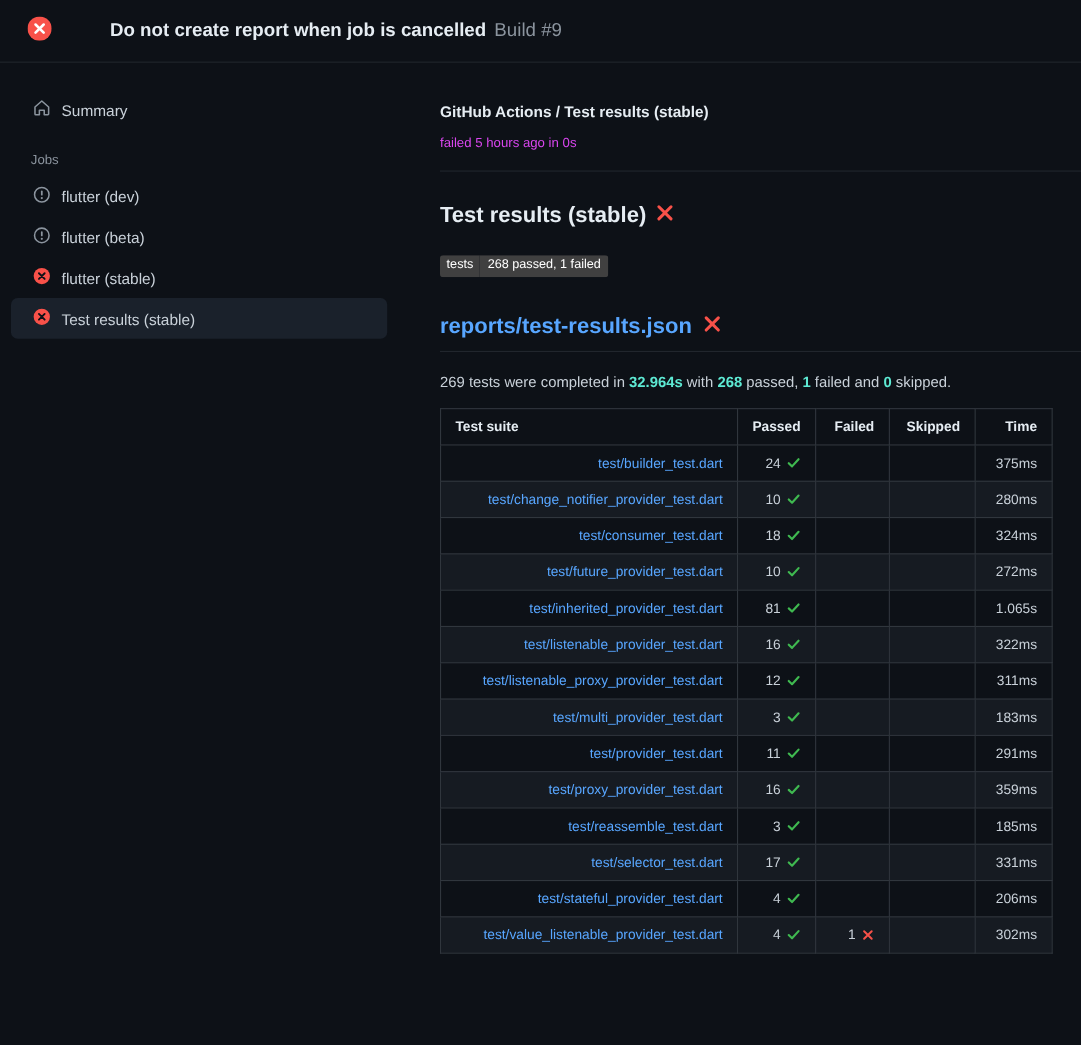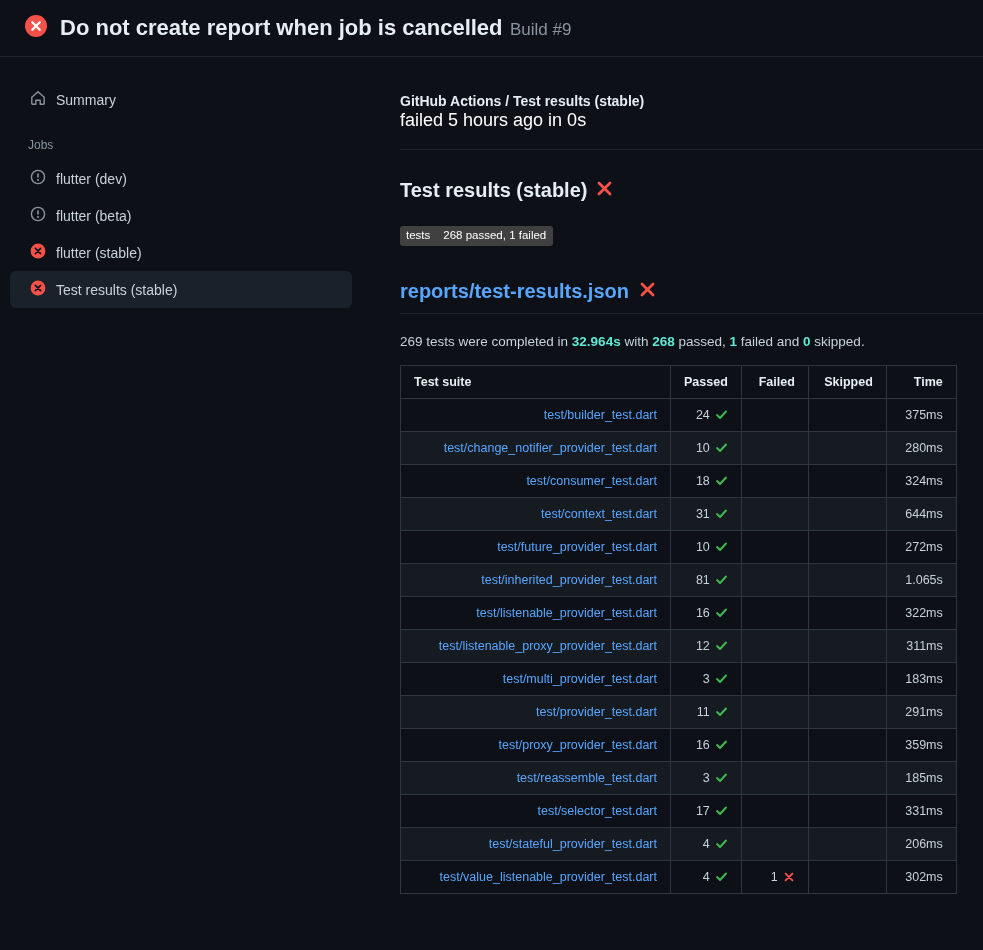--- a/index.html
+++ b/index.html
@@ -9,41 +9,41 @@
     background:#0d1117; color:#c9d1d9;
     font-family:"Liberation Sans","DejaVu Sans",sans-serif;
   }
 
   
   .app-header {
     display:flex; align-items:center; gap:13px;
     height:57px; padding:0 16px 0 25px;
     border-bottom:1px solid #21262d;
   }
-  .app-header .title { font-size:22px; font-weight:700; color:#e6edf3; }
+  .app-header .title { font-size:17px; font-weight:700; color:#e6edf3;margin-left:40px; }
   .app-header .build { font-size:17px; font-weight:400; color:#8b949e; margin-left:3px; }
 
   
   .layout { display:flex; height:893px; }
   .sidebar { width:380px; flex-shrink:0; padding:24px 28px 0 10px; }
   .main { flex:1; padding:36px 0 0 20px; }
 
   
   .side-item {
     display:flex; align-items:center; gap:10px;
     padding:9px 10px 9px 20px; border-radius:6px;
     font-size:14px; color:#c9d1d9; cursor:pointer;
   }
   .side-item.selected { background:#1a212b; }
   .side-item svg { flex-shrink:0; }
   .jobs-label { font-size:12px; color:#8b949e; margin:20px 0 8px 18px; }
 
   
   .breadcrumb { font-size:14px; font-weight:700; color:#e6edf3; }
-  .run-meta   { font-size:18px; color:#ffffff; margin-top:1px; }
+  .run-meta   { font-size:12px; color:#d946ef; margin-top:14px; }
   .divider    { border-bottom:1px solid #21262d; margin-top:18px; }
 
   .section-title {
     margin:29px 0 0; display:flex; align-items:center; gap:9px;
     font-size:20px; font-weight:700; color:#e6edf3;
   }
 
   .badge {
     margin-top:24px; display:inline-flex;
     font-size:11.5px; line-height:1; color:#ffffff;
@@ -227,32 +227,20 @@
                 <span>18</span>
                 <svg width="13" height="13" viewBox="0 0 16 16">
                   <path d="M2.5 8.7 L6.2 12.3 L13.5 4.3" fill="none" stroke="#3fb950" stroke-width="2.4" stroke-linecap="round" stroke-linejoin="round"></path>
                 </svg>
               </span></td>
             <td></td>
             <td></td>
             <td>324ms</td>
           </tr>
           <tr>
-            <td><a href="#">test/context_test.dart</a></td>
-            <td><span class="num-check">
-                <span>31</span>
-                <svg width="13" height="13" viewBox="0 0 16 16">
-                  <path d="M2.5 8.7 L6.2 12.3 L13.5 4.3" fill="none" stroke="#3fb950" stroke-width="2.4" stroke-linecap="round" stroke-linejoin="round"></path>
-                </svg>
-              </span></td>
-            <td></td>
-            <td></td>
-            <td>644ms</td>
-          </tr>
-          <tr>
             <td><a href="#">test/future_provider_test.dart</a></td>
             <td><span class="num-check">
                 <span>10</span>
                 <svg width="13" height="13" viewBox="0 0 16 16">
                   <path d="M2.5 8.7 L6.2 12.3 L13.5 4.3" fill="none" stroke="#3fb950" stroke-width="2.4" stroke-linecap="round" stroke-linejoin="round"></path>
                 </svg>
               </span></td>
             <td></td>
             <td></td>
             <td>272ms</td>

